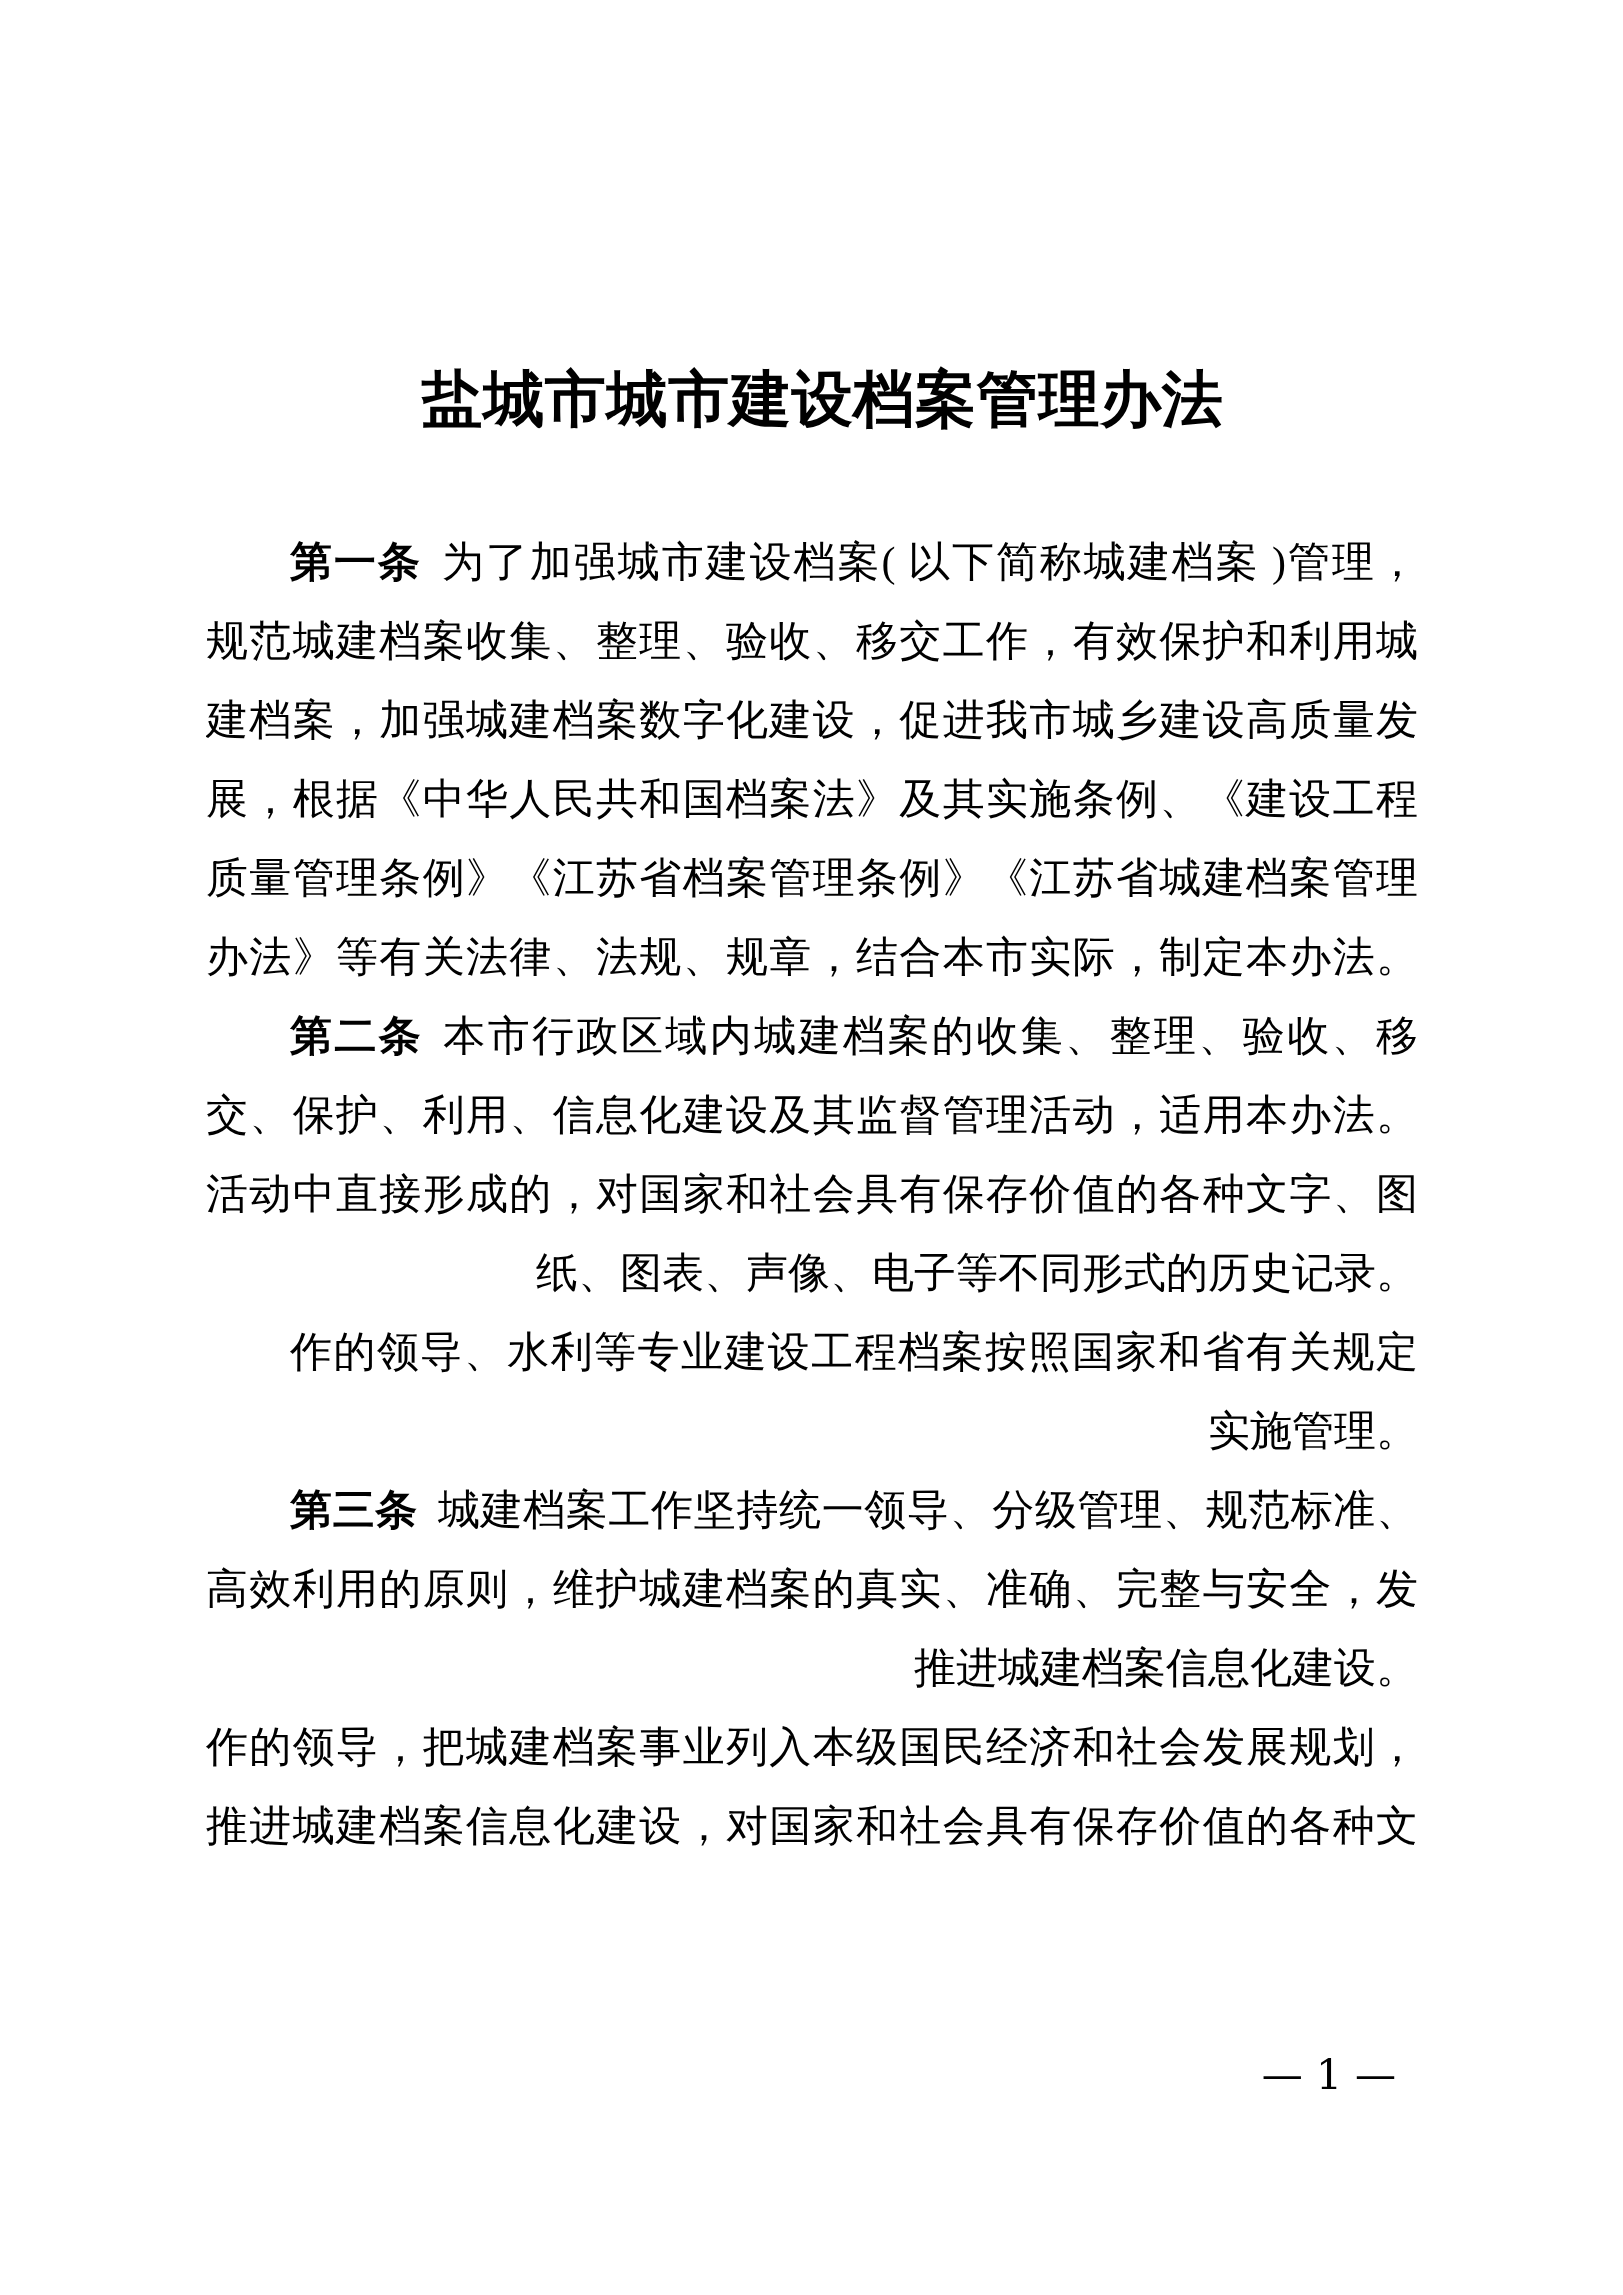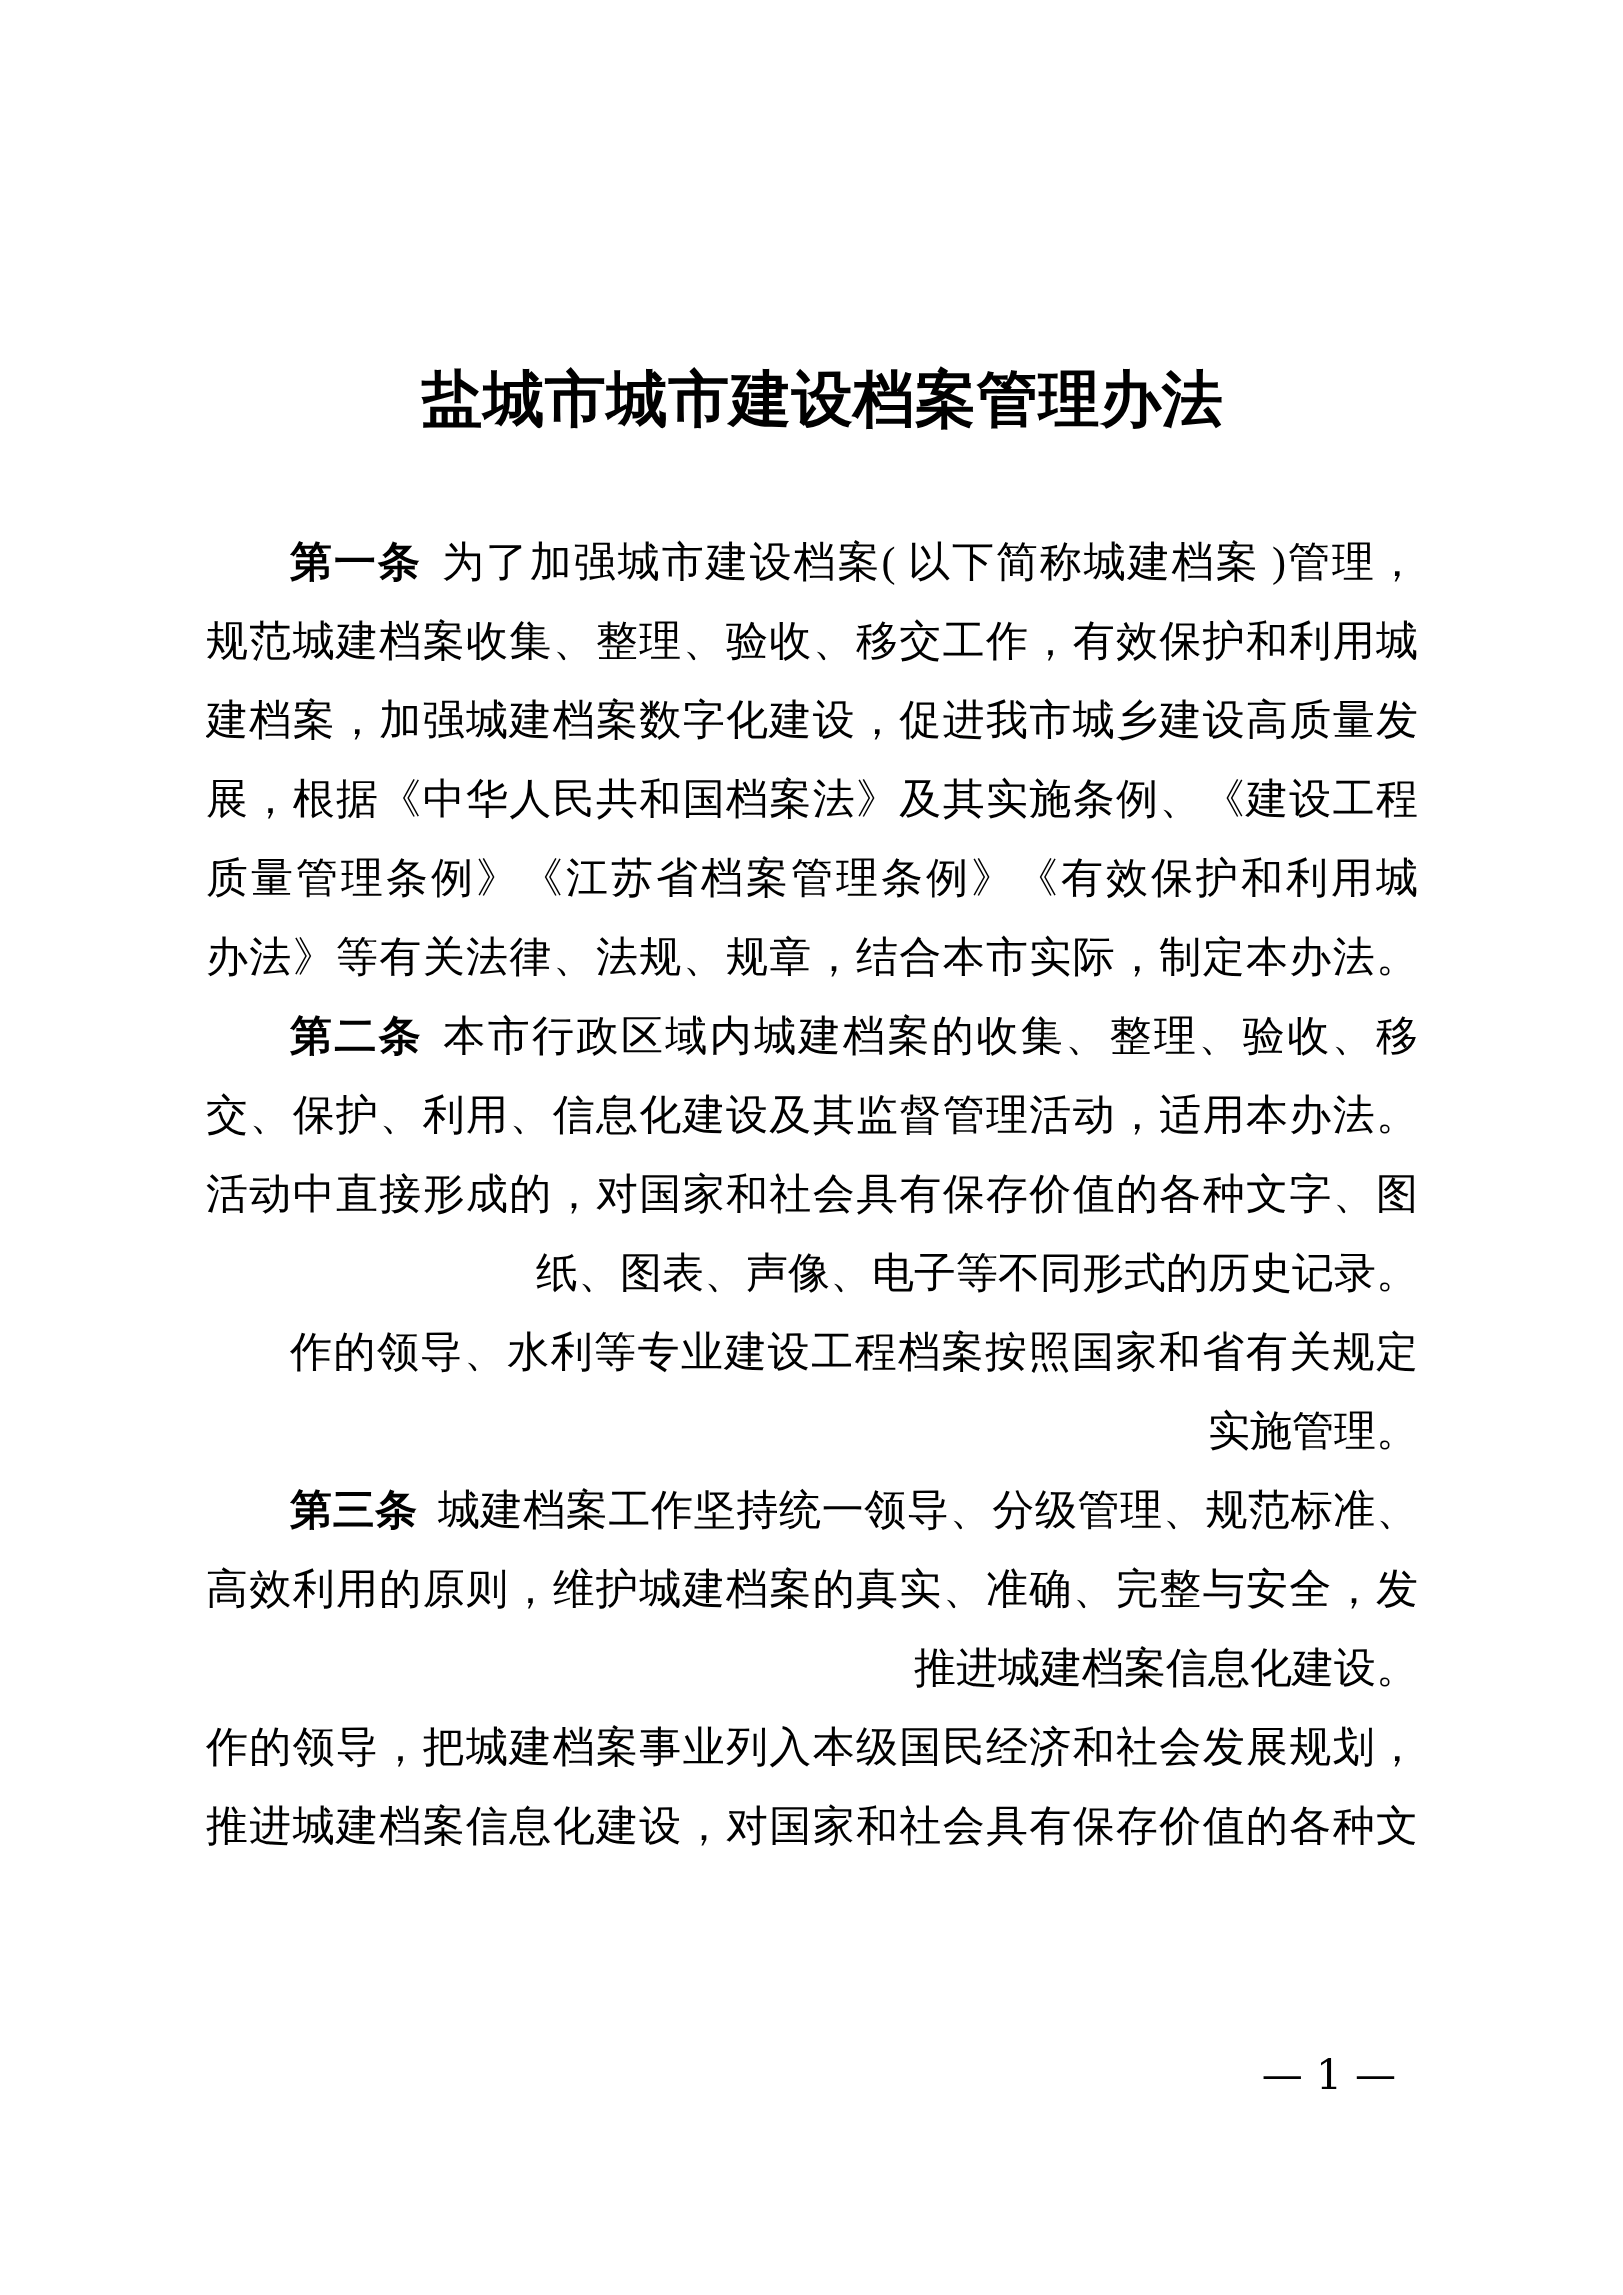--- a/index.html
+++ b/index.html
@@ -65,21 +65,21 @@
 
 <div class="page">
 
   <h1 class="doc-title">盐城市城市建设档案管理办法</h1>
 
   <div class="doc-body">
     <div class="line indent full"><span class="lead">第一条</span><span>为了加强城市建设档案( 以下简称城建档案 )管理，</span></div>
     <div class="line full"><span class="lead"></span><span>规范城建档案收集、整理、验收、移交工作，有效保护和利用城</span></div>
     <div class="line full"><span class="lead"></span><span>建档案，加强城建档案数字化建设，促进我市城乡建设高质量发</span></div>
     <div class="line full"><span class="lead"></span><span>展，根据《中华人民共和国档案法》及其实施条例、《建设工程</span></div>
-    <div class="line full"><span class="lead"></span><span>质量管理条例》《江苏省档案管理条例》《有效保护和利用城</span></div>
+    <div class="line full"><span class="lead"></span><span>质量管理条例》《江苏省档案管理条例》《江苏省城建档案管理</span></div>
     <div class="line full"><span class="lead"></span><span>办法》等有关法律、法规、规章，结合本市实际，制定本办法。</span></div>
     <div class="line indent full"><span class="lead">第二条</span><span>本市行政区域内城建档案的收集、整理、验收、移</span></div>
     <div class="line full"><span class="lead"></span><span>交、保护、利用、信息化建设及其监督管理活动，适用本办法。</span></div>
     <div class="line full"><span class="lead"></span><span>活动中直接形成的，对国家和社会具有保存价值的各种文字、图</span></div>
     <div class="line"><span class="lead"></span><span>纸、图表、声像、电子等不同形式的历史记录。</span></div>
     <div class="line indent full"><span class="lead"></span><span>作的领导、水利等专业建设工程档案按照国家和省有关规定</span></div>
     <div class="line"><span class="lead"></span><span>实施管理。</span></div>
     <div class="line indent full"><span class="lead">第三条</span><span>城建档案工作坚持统一领导、分级管理、规范标准、</span></div>
     <div class="line full"><span class="lead"></span><span>高效利用的原则，维护城建档案的真实、准确、完整与安全，发</span></div>
     <div class="line"><span class="lead"></span><span>推进城建档案信息化建设。</span></div>

